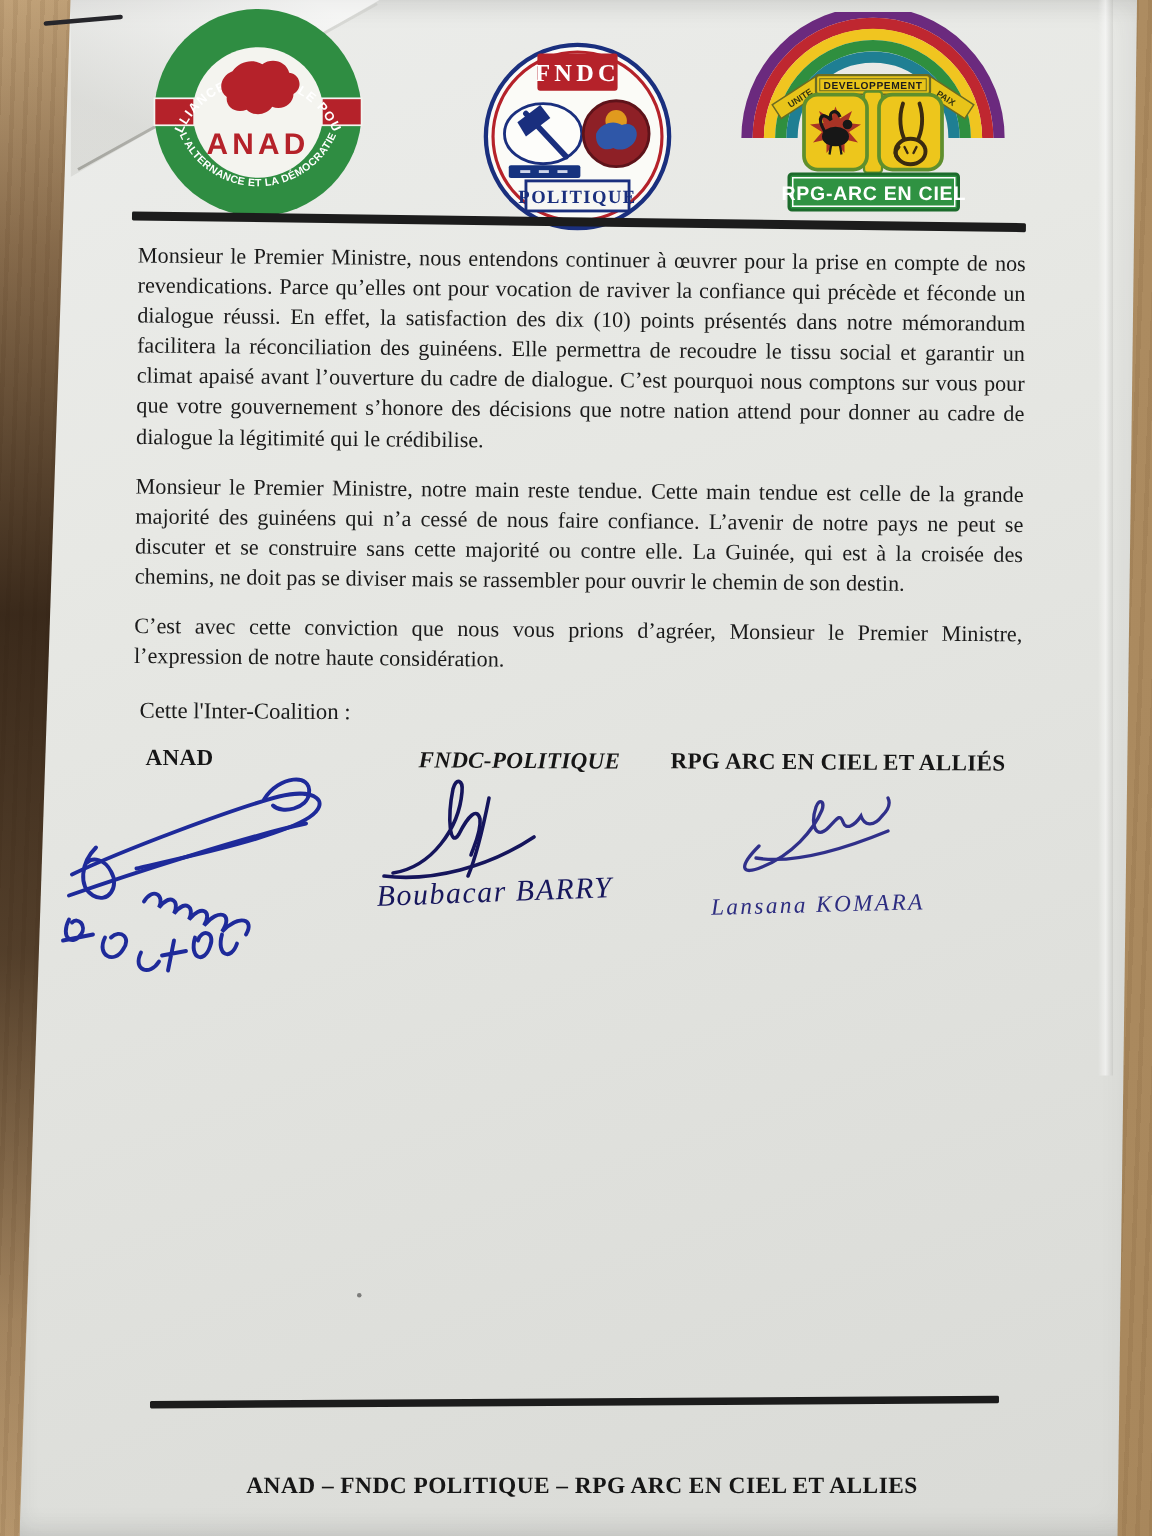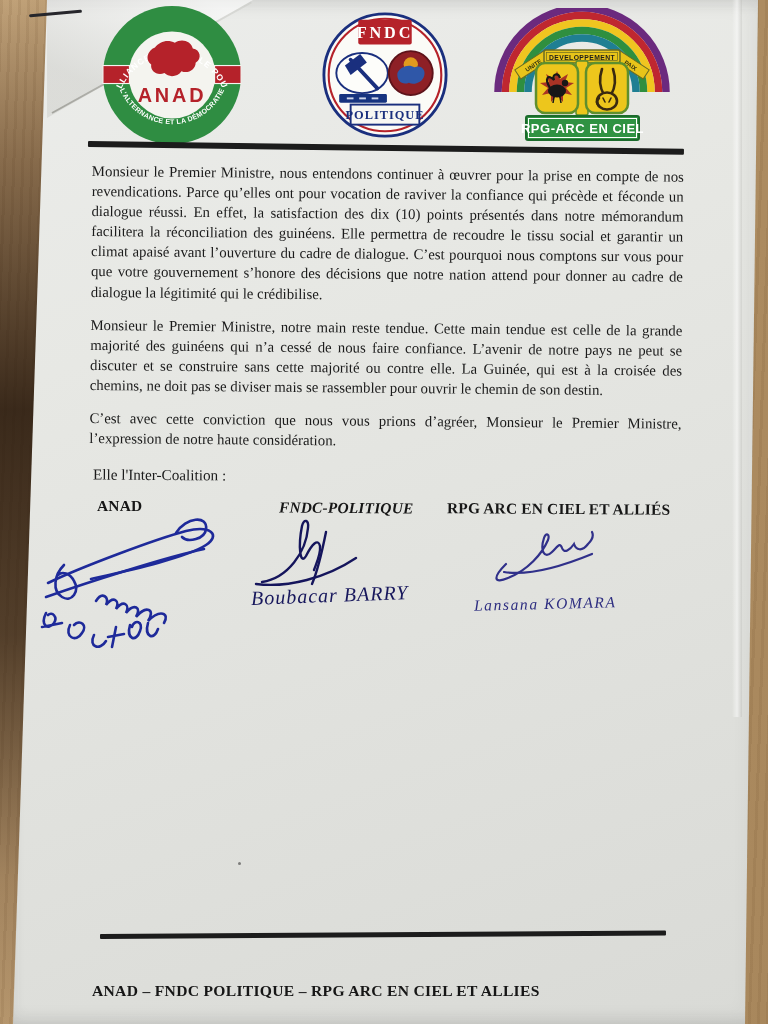--- a/index.html
+++ b/index.html
@@ -35,21 +35,21 @@
   .closing{position:absolute;left:93px;top:466px;font-size:15.2px;color:#1b1b1b;transform:rotate(.4deg);}
   .sig-org{position:absolute;font-size:15.4px;font-weight:bold;color:#161616;letter-spacing:.2px;}
   .org-1{left:97px;top:497px;}
   .org-2{left:279px;top:499px;transform:rotate(.4deg);font-style:italic;}
   .org-3{left:447px;top:500px;transform:rotate(.4deg);}
   .sig{position:absolute;}
   .sig svg{display:block;width:100%;height:100%;}
   .hand-name{position:absolute;font-style:italic;white-space:nowrap;}
   .name-2{left:251px;top:584px;font-size:20px;color:#17175c;transform:rotate(-2.2deg);letter-spacing:1px;}
   .name-3{left:474px;top:595px;font-size:15.5px;color:#2d2d80;transform:rotate(-1.5deg);letter-spacing:1.6px;}
-  .footer-line{position:absolute;left:92px;top:982px;width:592px;
+  .footer-line{position:absolute;left:92px;top:982px;width:592px;text-align:center;
     font-size:15.6px;font-weight:bold;color:#161616;letter-spacing:.3px;}
   .speck{position:absolute;width:3px;height:3px;border-radius:50%;background:rgba(70,70,70,.65);}
 </style>
 </head>
 <body>
 
 <div class="photo">
   <div class="wood-shade-left"></div>
 
   <div class="paper">
@@ -74,21 +74,21 @@
         <textPath href="#anadTop" startOffset="50%" text-anchor="middle">ALLIANCE NATIONALE POUR</textPath>
       </text>
       <text font-family="Liberation Sans, sans-serif" font-size="7.4" font-weight="bold" fill="#ffffff" letter-spacing=".3">
         <textPath href="#anadBottom" startOffset="50%" text-anchor="middle">L'ALTERNANCE ET LA DÉMOCRATIE</textPath>
       </text>
       <path d="M56,45 c5,-7 14,-9 21,-5 c7,-5 17,-2 19,6 c8,1 10,11 3,15 c0,7 -8,12 -15,9 c-4,6 -13,7 -18,2 c-8,3 -15,-2 -14,-9 c-7,-5 -4,-15 4,-18 z" fill="#b5222a"></path>
       <text x="74" y="103" text-anchor="middle" font-family="Liberation Sans, sans-serif" font-size="21" font-weight="bold" fill="#b5222a" letter-spacing="3">ANAD</text>
     </svg>
   </div>
 
-  <div class="logo" style="left:322px;top:12px;width:126px;height:126px;">
+  <div class="logo" style="left:322px;top:28px;width:126px;height:126px;">
     <svg viewBox="0 0 132 132" width="126" height="126">
       <circle cx="66" cy="66" r="64" fill="#fbfbf7" stroke="#1a2f7e" stroke-width="3"></circle>
       <circle cx="66" cy="66" r="59" fill="none" stroke="#b5222a" stroke-width="2.2"></circle>
       <rect x="38" y="8" width="56" height="26" rx="2" fill="#b5222a"></rect>
       <text x="66" y="27" text-anchor="middle" font-family="Liberation Serif, serif" font-size="17" font-weight="bold" fill="#ffffff" letter-spacing="3">FNDC</text>
       <ellipse cx="42" cy="64" rx="27" ry="21" fill="#fdfdfa" stroke="#1a2f7e" stroke-width="2"></ellipse>
       <path d="M24,56 L40,44 L47,53 L30,66 Z" fill="#1a2f7e"></path>
       <path d="M30,50 L58,80" stroke="#1a2f7e" stroke-width="4" stroke-linecap="round"></path>
       <rect x="18" y="86" width="50" height="9" rx="1.5" fill="#16337f"></rect>
       <rect x="26" y="89.5" width="7" height="2" fill="#cfd6ea"></rect>
@@ -148,21 +148,21 @@
   </div>
 
   <div class="rule rule-top"></div>
 
   <div class="letter">
     <p>Monsieur le Premier Ministre, nous entendons continuer à œuvrer pour la prise en compte de nos revendications. Parce qu’elles ont pour vocation de raviver la confiance qui précède et féconde un dialogue réussi. En effet, la satisfaction des dix (10) points présentés dans notre mémorandum facilitera la réconciliation des guinéens. Elle permettra de recoudre le tissu social et garantir un climat apaisé avant l’ouverture du cadre de dialogue. C’est pourquoi nous comptons sur vous pour que votre gouvernement s’honore des décisions que notre nation attend pour donner au cadre de dialogue la légitimité qui le crédibilise.</p>
     <p>Monsieur le Premier Ministre, notre main reste tendue. Cette main tendue est celle de la grande majorité des guinéens qui n’a cessé de nous faire confiance. L’avenir de notre pays ne peut se discuter et se construire sans cette majorité ou contre elle. La Guinée, qui est à la croisée des chemins, ne doit pas se diviser mais se rassembler pour ouvrir le chemin de son destin.</p>
     <p>C’est avec cette conviction que nous vous prions d’agréer, Monsieur le Premier Ministre, l’expression de notre haute considération.</p>
   </div>
 
-  <div class="closing">Elle l'Inter-Coalition :</div>
+  <div class="closing">Cette l'Inter-Coalition :</div>
 
   <span class="sig-org org-1">ANAD</span>
   <span class="sig-org org-2">FNDC-POLITIQUE</span>
   <span class="sig-org org-3">RPG ARC EN CIEL ET ALLIÉS</span>
 
   <div class="sig" style="left:36px;top:505px;width:215px;height:145px;">
     <svg viewBox="0 0 215 145">
       <g fill="none" stroke="#1e2a9a" stroke-width="2.6" stroke-linecap="round">
         <path d="M12,78 C45,62 120,34 150,26 C175,20 185,30 170,40 C150,53 90,66 55,74"></path>
         <path d="M10,92 C50,78 130,52 168,44"></path>

